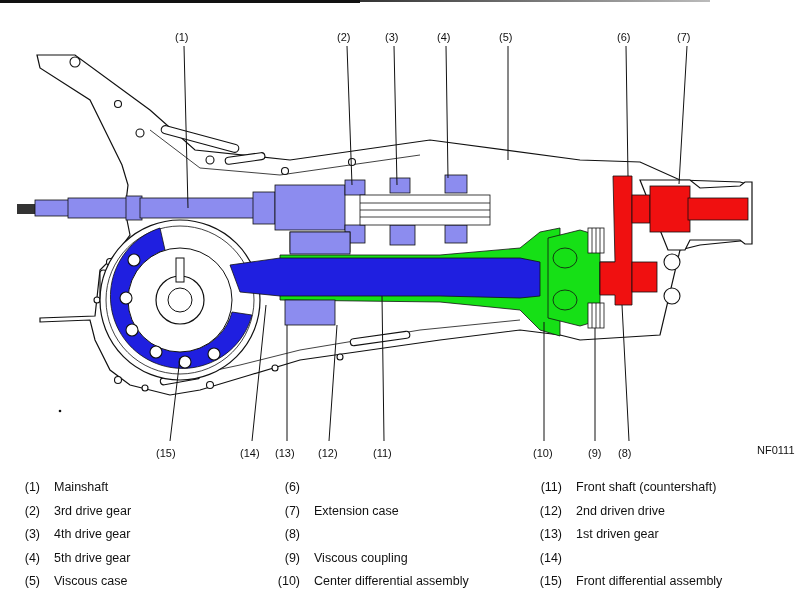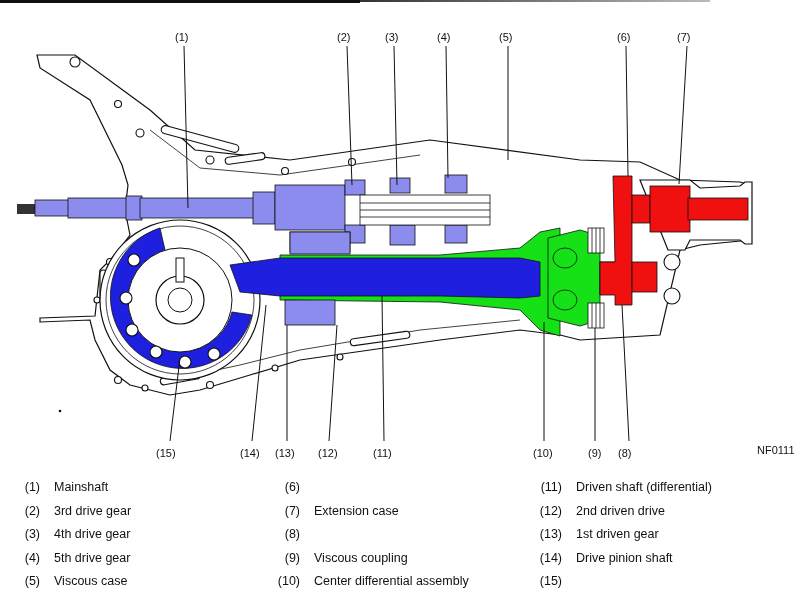--- a/index.html
+++ b/index.html
@@ -217,30 +217,30 @@
     </div>
   <div class="row">
       <span class="num">(10)</span>
       <span>Center differential assembly</span>
     </div>
 </div>
 
 <div class="legend" id="legend-col3">
   <div class="row">
       <span class="num">(11)</span>
-      <span>Driven shaft (differential)</span>
+      <span>Front shaft (countershaft)</span>
     </div>
   <div class="row">
       <span class="num">(12)</span>
       <span>2nd driven drive</span>
     </div>
   <div class="row">
       <span class="num">(13)</span>
       <span>1st driven gear</span>
     </div>
   <div class="row">
       <span class="num">(14)</span>
-      <span>Drive pinion shaft</span>
     </div>
   <div class="row">
       <span class="num">(15)</span>
+      <span>Front differential assembly</span>
     </div>
 </div>
 
 </body></html>

